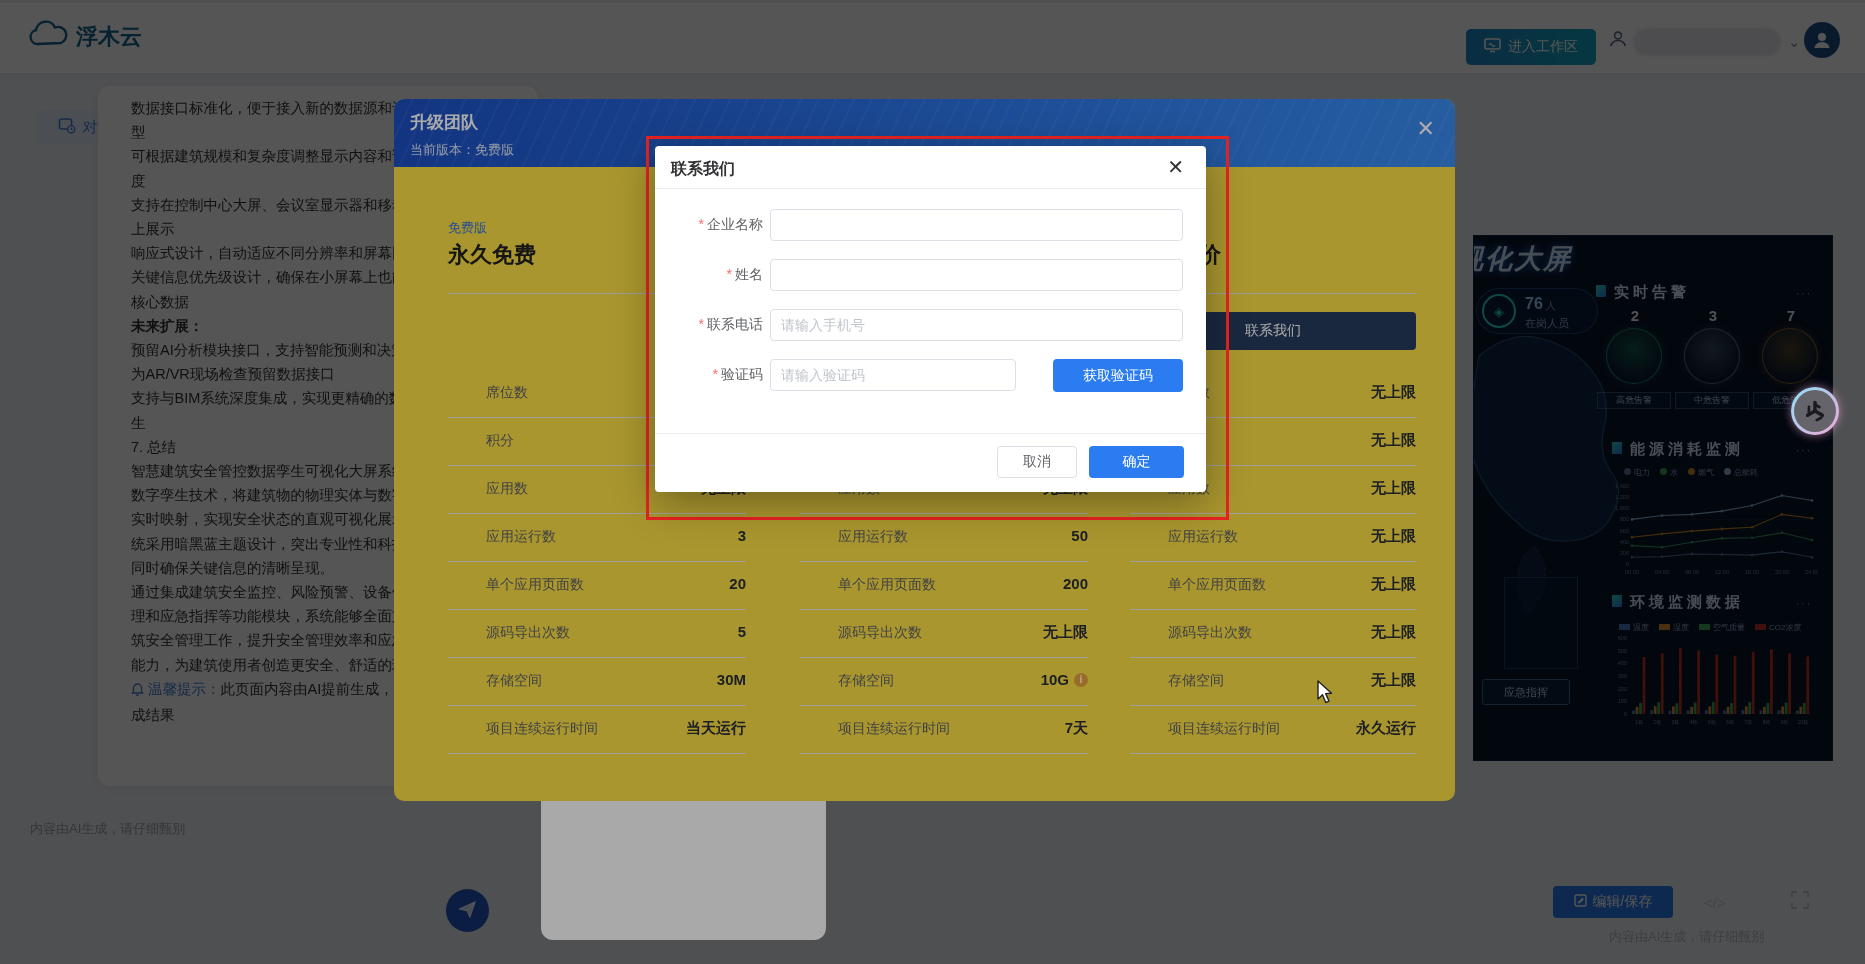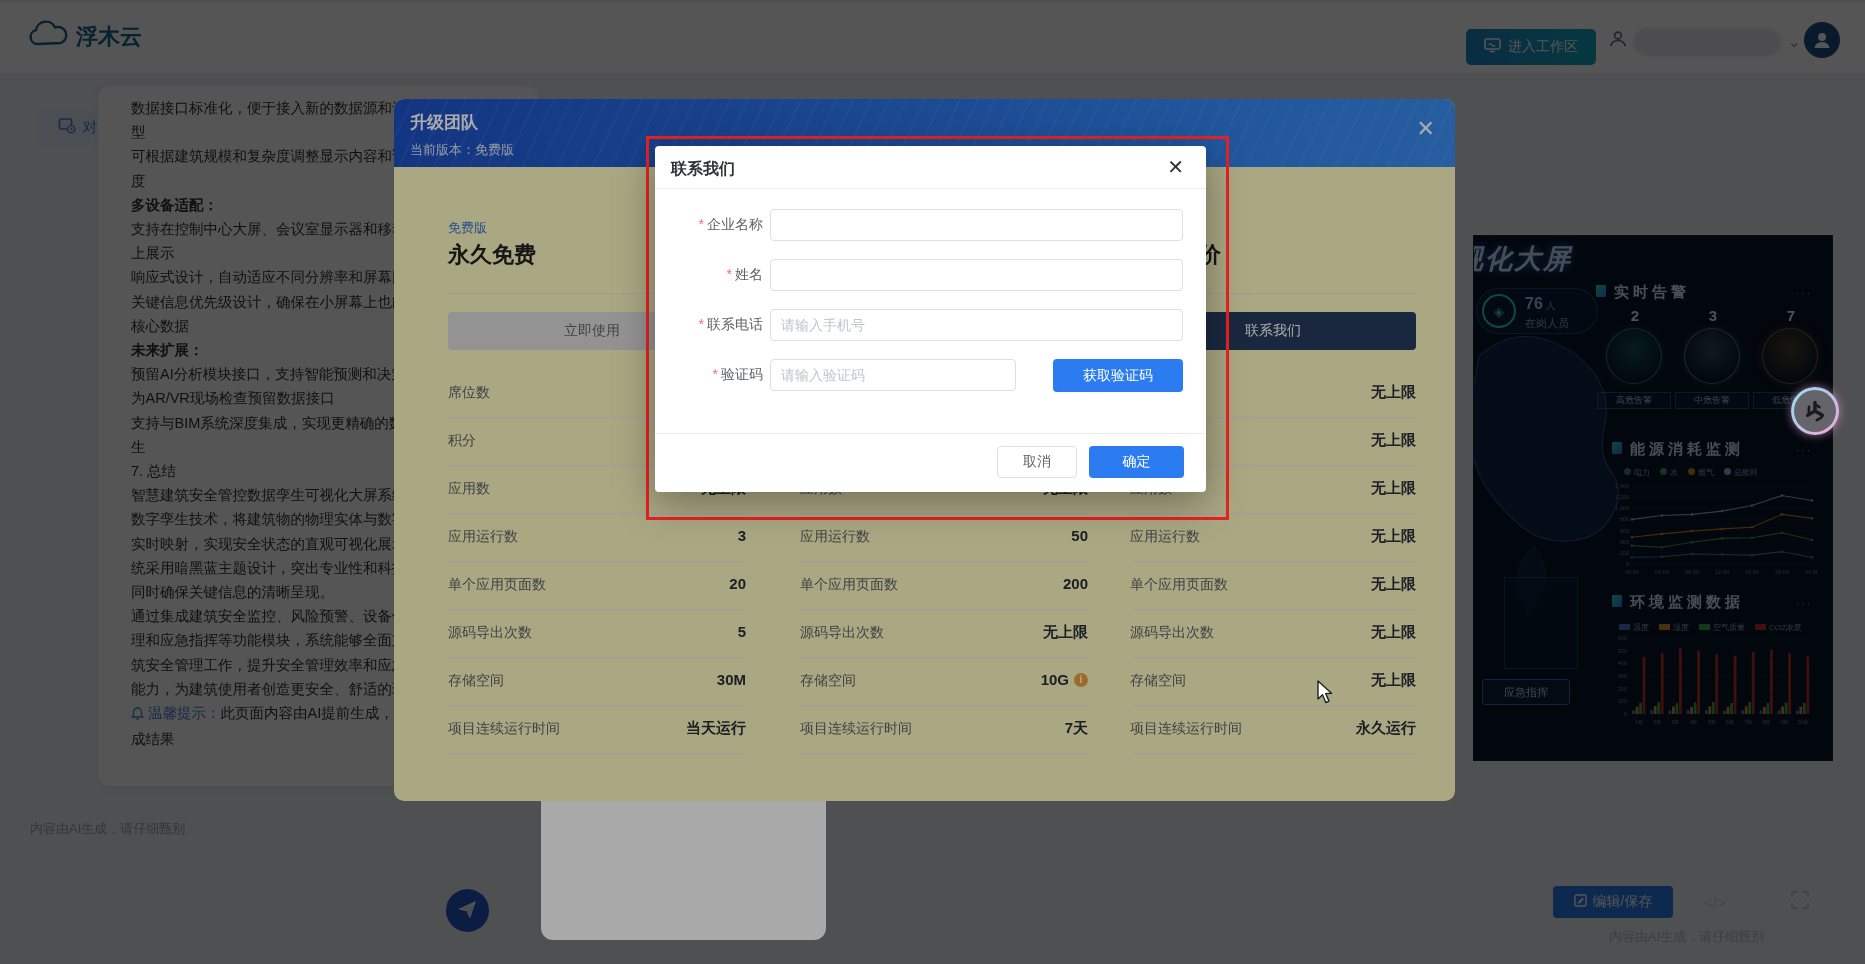--- a/index.html
+++ b/index.html
@@ -52,33 +52,33 @@
   .edit-save{left:1553px;top:886px;width:120px;height:32px;background:#2b7cf0;border:none;border-radius:4px;color:#fff;font-size:14px;display:flex;align-items:center;justify-content:center;gap:6px;cursor:pointer;}
   .icon-btn{color:#c8cdd4;font-size:15px;background:none;border:none;cursor:pointer;}
   .ai-note-right{left:1609px;top:928px;font-size:13px;color:#b6bac0;}
 
   
   .overlay1{left:0;top:0;width:1865px;height:964px;background:rgba(0,0,0,.5);}
   .overlay2{left:0;top:0;width:1865px;height:964px;background:rgba(0,0,0,.33);}
 
   .mid-peek{left:541px;top:788px;width:285px;height:152px;background:#fdfdfd;border-radius:12px;}
 
-  #upgrade-modal{left:394px;top:99px;width:1061px;height:702px;background:#fef9c3;border-radius:10px;overflow:hidden;padding-left:12px;}
+  #upgrade-modal{left:394px;top:99px;width:1061px;height:702px;background:#fde047;border-radius:10px;overflow:hidden;padding-left:12px;}
   .up-header{position:absolute;left:0;top:0;width:100%;height:68px;
     background:repeating-linear-gradient(115deg,rgba(255,255,255,.05) 0 2px,rgba(255,255,255,0) 2px 16px),linear-gradient(100deg,#1d4fc0,#2f7ce8 70%,#3a8cf0);}
   .up-title{position:absolute;left:16px;top:12px;color:#fff;font-size:17px;font-weight:bold;}
   .up-sub{position:absolute;left:16px;top:42px;color:rgba(255,255,255,.85);font-size:13px;}
   .up-close{position:absolute;right:14px;top:18px;color:#fff;font-size:22px;background:none;border:none;cursor:pointer;line-height:1;}
   .plan-tab{position:absolute;left:54px;top:120px;color:#3a78d8;font-size:13px;cursor:pointer;}
   .plan-head{position:absolute;top:141px;font-size:22px;font-weight:bold;color:#222;}
   .plans-divider{position:absolute;left:54px;top:194px;width:968px;height:1px;background:#e8e8e8;}
   .cta{position:absolute;top:213px;height:38px;border-radius:4px;font-size:14px;border:none;cursor:pointer;display:flex;align-items:center;justify-content:center;}
   .cta-free{left:54px;width:288px;background:#dcdcdc;color:#666;}
   .cta-ent{left:736px;width:286px;background:#283c5f;color:#fff;}
-  .p-label{position:absolute;font-size:14px;color:#606266;white-space:nowrap;}
+  .p-label{position:absolute;font-size:14px;color:#606266;white-space:nowrap;margin-left:38px;}
   .p-value{position:absolute;font-size:15px;font-weight:bold;color:#2b2f36;white-space:nowrap;display:flex;align-items:center;gap:5px;}
   .p-sep{position:absolute;height:1px;background:#ececec;}
   .info-i{display:inline-flex;width:14px;height:14px;border-radius:50%;background:#e6a23c;color:#fff;font-size:10px;align-items:center;justify-content:center;font-weight:bold;}
 
   .red-rect{left:646px;top:136px;width:583px;height:384px;border:3px solid #e82222;}
 
   #contact-modal{left:655px;top:146px;width:551px;height:346px;background:#fff;border-radius:4px;box-shadow:0 10px 40px rgba(0,0,0,.35);}
   .cm-title{position:absolute;left:16px;top:13px;font-size:16px;font-weight:bold;color:#303133;}
   .cm-close{position:absolute;right:16px;top:10px;font-size:20px;color:#333;background:none;border:none;cursor:pointer;line-height:1;}
   .cm-hr{position:absolute;left:0;top:42px;width:100%;height:1px;background:#ececec;}
@@ -146,21 +146,20 @@
     </span>
     <span>对话记录</span>
   </div>
 
   <div class="abs chat-bubble">
     <div class="chat-text" id="chat-lines">
         <div class="chat-line">数据接口标准化，便于接入新的数据源和设备类</div>
         <div class="chat-line">型</div>
         <div class="chat-line">可根据建筑规模和复杂度调整显示内容和详细</div>
         <div class="chat-line">度</div>
-        <div class="chat-line bold">多设备适配：</div>
         <div class="chat-line">支持在控制中心大屏、会议室显示器和移动设备</div>
         <div class="chat-line">上展示</div>
         <div class="chat-line">响应式设计，自动适应不同分辨率和屏幕比例</div>
         <div class="chat-line">关键信息优先级设计，确保在小屏幕上也能显示</div>
         <div class="chat-line">核心数据</div>
         <div class="chat-line bold">未来扩展：</div>
         <div class="chat-line">预留AI分析模块接口，支持智能预测和决策辅助</div>
         <div class="chat-line">为AR/VR现场检查预留数据接口</div>
         <div class="chat-line">支持与BIM系统深度集成，实现更精确的数字孪</div>
         <div class="chat-line">生</div>
@@ -392,21 +391,20 @@
   <div class="abs" id="upgrade-modal">
     <div class="up-header">
       <div class="up-title">升级团队</div>
       <div class="up-sub">当前版本：免费版</div>
       <button class="up-close">✕</button>
     </div>
     <div class="plan-tab">免费版</div>
     <div class="plan-head" style="left:54px;">永久免费</div>
     <div class="plan-head" style="left:805px;">价</div>
     <div class="plans-divider"></div>
-    <button class="cta cta-free">立即使用</button>
     <button class="cta cta-ent">联系我们</button>
     <div id="pricing-rows">
         <div class="p-label" style="left: 54px; top: 285px;">席位数</div>
         <div class="p-value" style="right: 709px; top: 284px; left: auto;"></div>
         <div class="p-sep" style="left: 54px; top: 318px; width: 298px;"></div>
         <div class="p-label" style="left: 406px; top: 285px;">席位数</div>
         <div class="p-value" style="right: 367px; top: 284px; left: auto;"></div>
         <div class="p-sep" style="left: 406px; top: 318px; width: 288px;"></div>
         <div class="p-label" style="left: 736px; top: 285px;">席位数</div>
         <div class="p-value" style="right: 39px; top: 284px; left: auto;">无上限</div>

